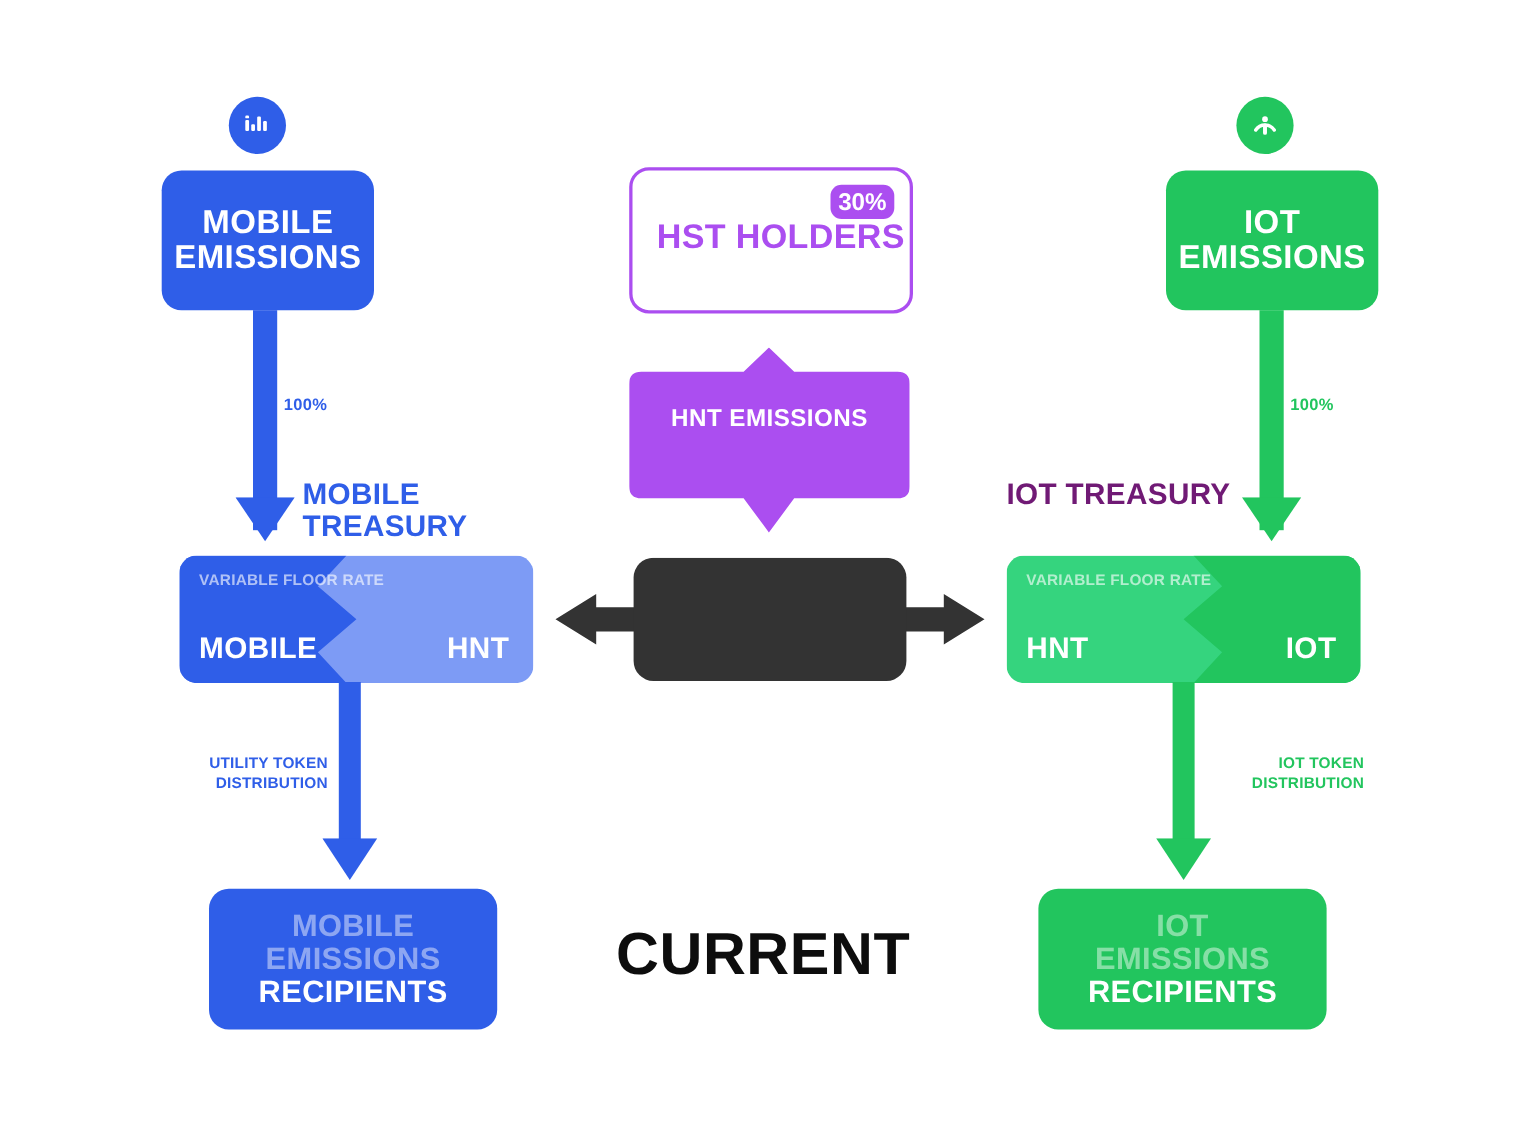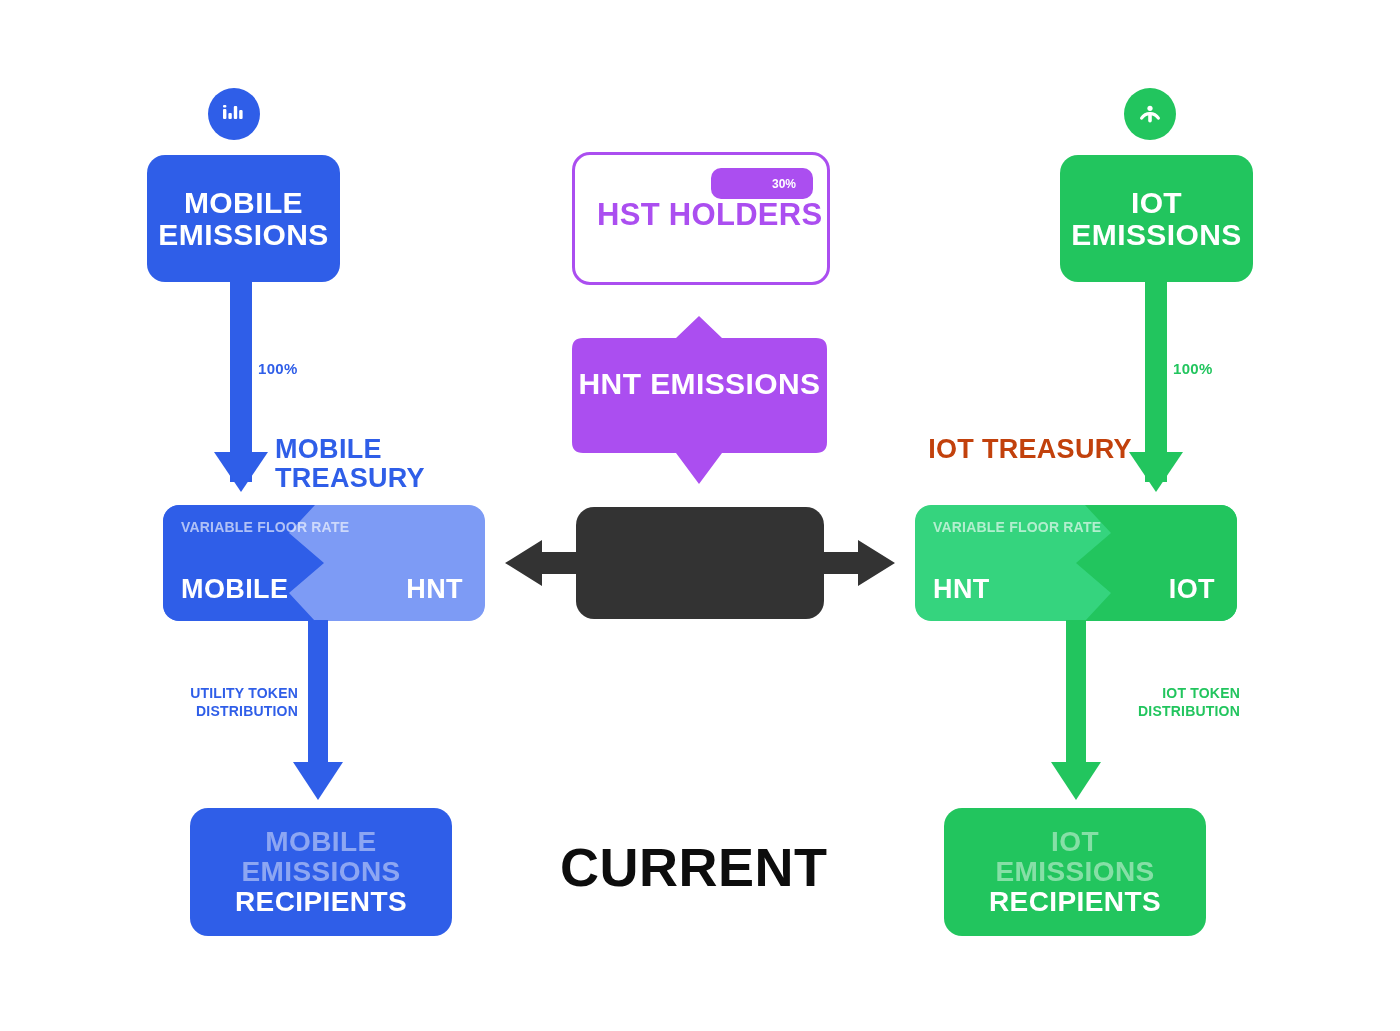--- a/index.html
+++ b/index.html
@@ -105,32 +105,32 @@
     position: absolute;
     font-size: 31px;
     font-weight: 800;
     line-height: 1.07;
     letter-spacing: 0.3px;
   }
   .badge {
     position: absolute;
     border-radius: 10px;
     color: #ffffff;
-    font-size: 12px;
-    font-weight: 800;
-    display: flex; align-items: center; justify-content: center; padding-left: 44px;
+    font-size: 22px;
+    font-weight: 800;
+    display: flex; align-items: center; justify-content: center;
   }
 
   
   .hnt-wrap { position: absolute; }
   .hnt-label {
     position: absolute;
     left: 0; right: 0;
     color: #ffffff;
-    font-size: 30px;
+    font-size: 22px;
     font-weight: 800;
     text-align: center;
     line-height: 1.07;
     letter-spacing: 0.4px;
   }
 
   
   .utility-wrap { position: absolute; }
   .utility-label {
     position: absolute;
@@ -261,21 +261,21 @@
   <svg class="abs" style="left:1129px; top:452px;" width="54" height="42" viewBox="0 0 54 42">
     <polygon points="0,0 54,0 27,40" fill="#22c55e"></polygon>
   </svg>
   <div class="pct-label" style="left:1173px; top:360px; color:#22c55e;">100%</div>
 
   <div class="node emissions-node abs" style="left:1060px; top:155px; width:193px; height:127px; background:#22c55e;">
     <span class="ln">IOT</span>
     <span class="ln">EMISSIONS</span>
   </div>
 
-  <div class="treasury-title" style="left:915px; top:435px; width:230px; text-align:center; color:#c2410c;">
+  <div class="treasury-title" style="left:915px; top:435px; width:230px; text-align:left; color:#701a75;">
     <span class="ln">IOT</span>
     <span class="ln">TREASURY</span>
   </div>
 
   <div class="treasury" style="left:915px; top:505px; width:322px; height:116px;">
     <svg width="322" height="116" viewBox="0 0 322 116" aria-hidden="true">
       <defs>
         <clipPath id="itClip">
             <rect x="0" y="0" width="322" height="116" rx="16" ry="16"></rect>
           </clipPath>

